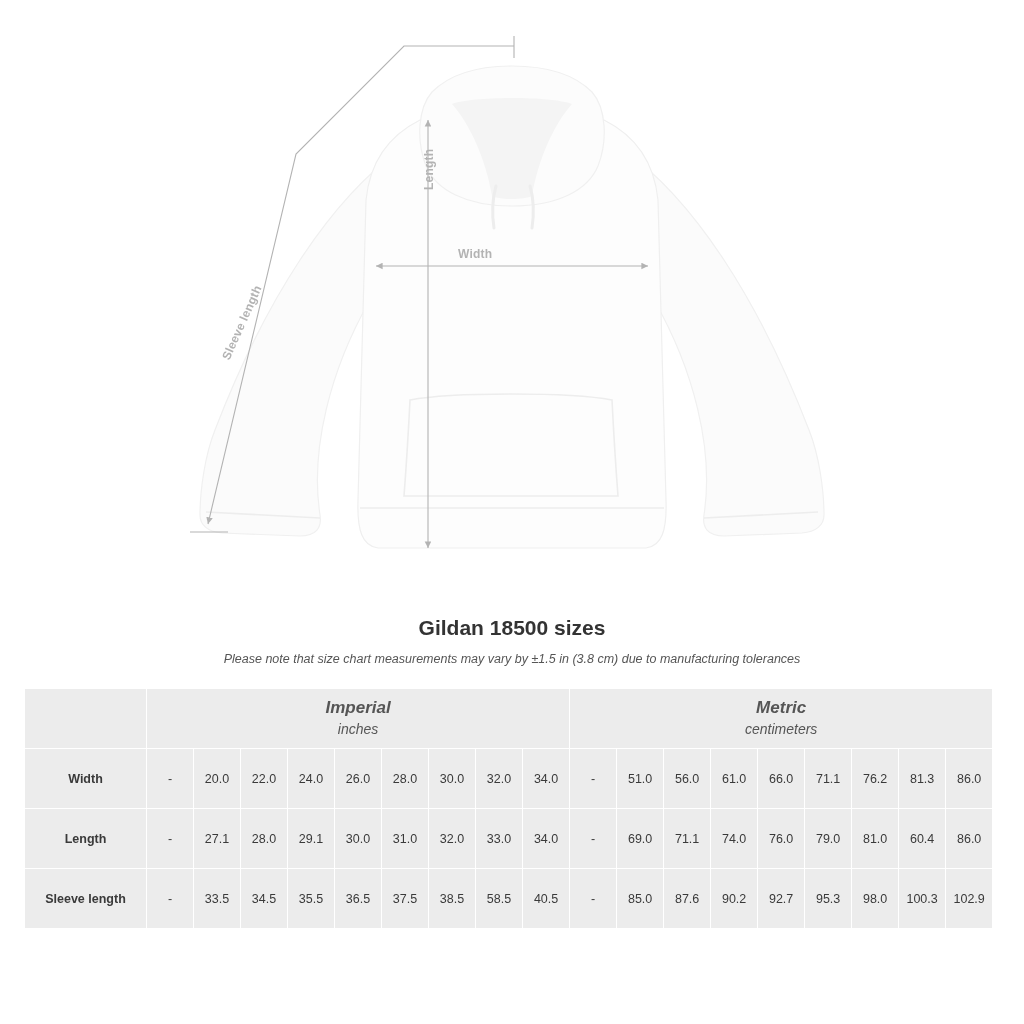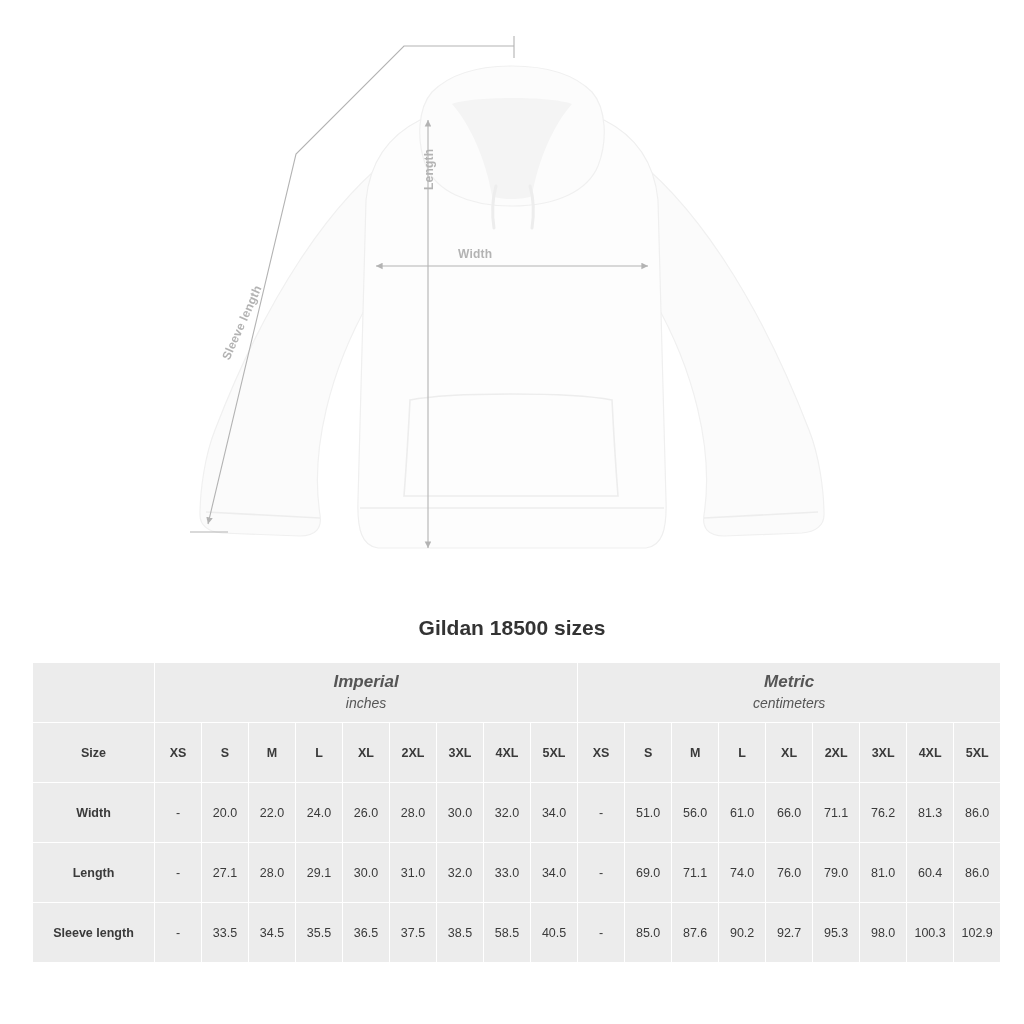--- a/index.html
+++ b/index.html
@@ -70,21 +70,21 @@
   .chart-note {
     font-size: 12.5px;
     font-style: italic;
     color: #555555;
     margin-top: 12px;
   }
 
   
   .table-wrap {
     margin-top: 22px;
-    padding: 0 32px;
+    padding: 0 24px;
   }
   table.size-chart {
     width: 960px;
     border-collapse: collapse;
     table-layout: fixed;
   }
   table.size-chart td,
   table.size-chart th {
     border: 1px solid #ffffff;
     text-align: center;
@@ -187,20 +187,21 @@
       </g>
     </svg>
 
     <span class="dim-label length">Length</span>
     <span class="dim-label width">Width</span>
     <span class="dim-label sleeve">Sleeve length</span>
   </div>
 
   <div class="title-block">
     <h1 class="chart-title">Gildan 18500 sizes</h1>
+    <div class="chart-note">Please note that size chart measurements may vary by ±1.5 in (3.8 cm) due to manufacturing tolerances</div>
   </div>
 
   <div class="table-wrap">
     <table class="size-chart">
       <colgroup>
         <col style="width:122px">
         <col span="9" style="width:47px">
         <col span="9" style="width:47px">
       </colgroup>
       <tbody>
@@ -209,41 +210,20 @@
           <td class="unit-header" colspan="9">
             <span class="unit-system">Imperial</span>
             <span class="unit-unit">inches</span>
           </td>
           <td class="unit-header" colspan="9">
             <span class="unit-system">Metric</span>
             <span class="unit-unit">centimeters</span>
           </td>
         </tr>
 
-        <tr>
-          <td class="row-head">Size</td>
-          <td class="size-head">XS</td>
-          <td class="size-head">S</td>
-          <td class="size-head">M</td>
-          <td class="size-head">L</td>
-          <td class="size-head">XL</td>
-          <td class="size-head">2XL</td>
-          <td class="size-head">3XL</td>
-          <td class="size-head">4XL</td>
-          <td class="size-head">5XL</td>
-          <td class="size-head">XS</td>
-          <td class="size-head">S</td>
-          <td class="size-head">M</td>
-          <td class="size-head">L</td>
-          <td class="size-head">XL</td>
-          <td class="size-head">2XL</td>
-          <td class="size-head">3XL</td>
-          <td class="size-head">4XL</td>
-          <td class="size-head">5XL</td>
-        </tr>
 
         <tr class="alt">
           <td class="row-head">Width</td>
           <td class="data">-</td>
           <td class="data">20.0</td>
           <td class="data">22.0</td>
           <td class="data">24.0</td>
           <td class="data">26.0</td>
           <td class="data">28.0</td>
           <td class="data">30.0</td>

